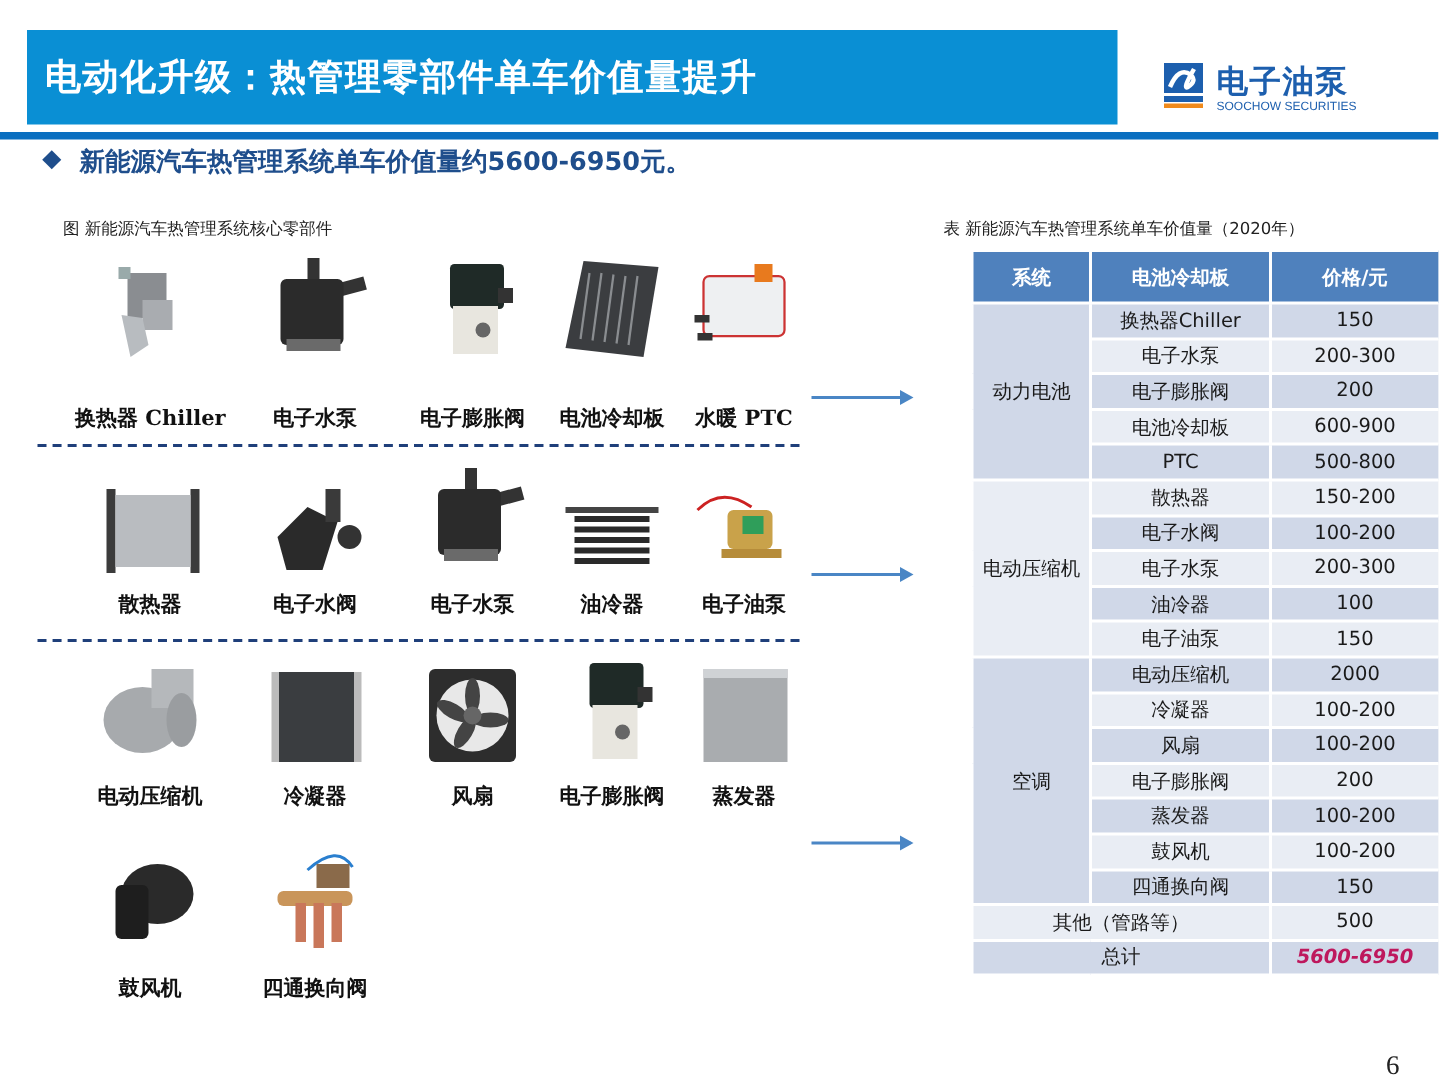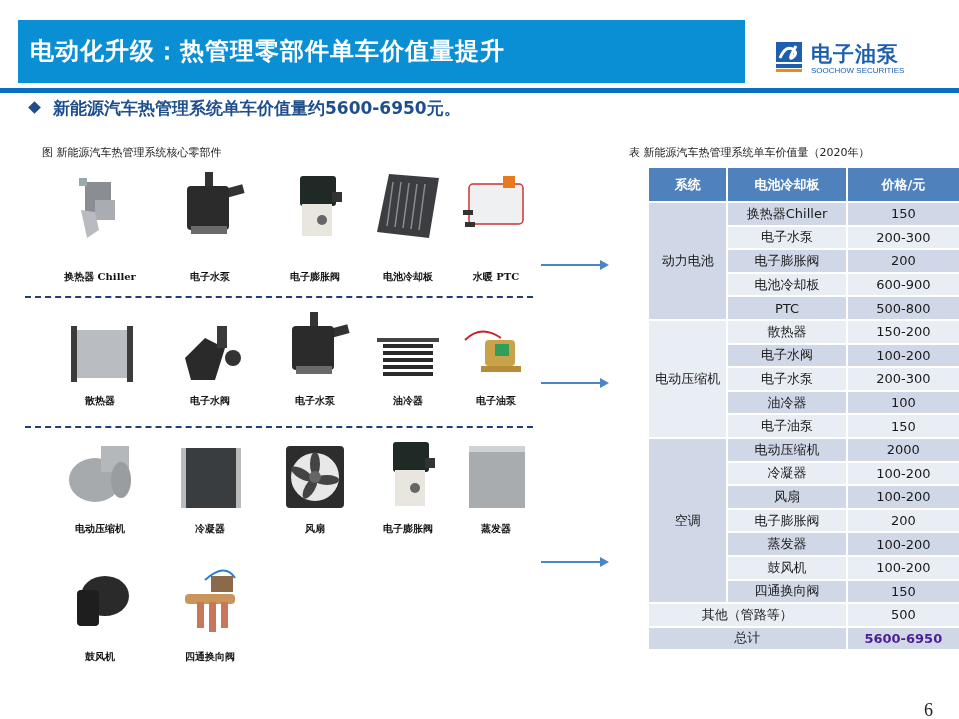--- a/index.html
+++ b/index.html
@@ -10,33 +10,33 @@
   .logo-mark{position:absolute;left:0;top:2px;width:30px;height:30px;}
   .logo-cn{position:absolute;left:35px;top:0px;font-size:21px;font-weight:bold;color:#1d5fae;letter-spacing:1px;white-space:nowrap;}
   .logo-en{position:absolute;left:35px;top:26px;font-size:8px;color:#1d5fae;white-space:nowrap;font-family:"Liberation Sans",sans-serif;}
   .rule{position:absolute;left:0;top:88px;width:959px;height:5px;background:#0a6fc0;}
   .bullet-line{position:absolute;left:30px;top:97px;height:22px;line-height:22px;font-size:17px;font-weight:bold;color:#1f4e8c;white-space:nowrap;}
   .bullet-line .diamond{display:inline-block;width:9px;height:9px;background:#1f4e8c;transform:rotate(45deg);margin-right:14px;position:relative;top:-2px;}
   .fig-caption{position:absolute;left:42px;top:145px;font-size:11px;color:#222;white-space:nowrap;text-align:right;}
   .tbl-caption{position:absolute;left:629px;top:145px;font-size:11px;color:#222;white-space:nowrap;}
   .part{position:absolute;width:100px;text-align:center;}
   .part .img{margin:0 auto;width:70px;height:70px;position:relative;}
-  .part .lbl{position:absolute;left:0;width:100px;font-size:10px;font-weight:bold;color:#111;white-space:nowrap;text-align:center;font-family:"DejaVu Serif","Liberation Serif",serif;}
+  .part .lbl{position:absolute;left:0;width:100px;font-size:14px;font-weight:bold;color:#111;white-space:nowrap;text-align:center;font-family:"DejaVu Serif","Liberation Serif",serif;}
   .dash{position:absolute;left:25px;width:508px;height:0;border-top:2px dashed #1f3f7a;}
   .arrow{position:absolute;left:541px;width:66px;height:2px;background:#4a86c5;}
   .arrow:after{content:"";position:absolute;right:-2px;top:-4px;border-left:9px solid #4a86c5;border-top:5px solid transparent;border-bottom:5px solid transparent;}
   table{position:absolute;left:647px;top:166px;border-collapse:collapse;width:314px;font-size:13px;}
   th{background:#4f81bd;color:#fff;font-weight:bold;height:31px;font-size:13px;border:2px solid #fff;}
   td{height:21.6px;border:2px solid #fff;text-align:center;padding:0;}
   tr.odd td{background:#d0d8e8;}
   tr.even td{background:#e9edf4;}
   td.sys-a{background:#d0d8e8 !important;}
   td.sys-b{background:#e9edf4 !important;}
   td.sys-c{background:#d0d8e8 !important;}
-  td.total-val{color:#4c1d95;font-weight:bold;}
+  td.total-val{color:#be185d;font-weight:bold;font-style:italic;}
   .page-num{position:absolute;left:924px;top:700px;font-size:18px;font-family:"Liberation Serif","DejaVu Serif",serif;color:#222;}
 </style>
 </head>
 <body>
 
 <div class="title-bar">
   <div class="title-text">电动化升级：热管理零部件单车价值量提升</div>
 </div>
 
 <div class="logo">

